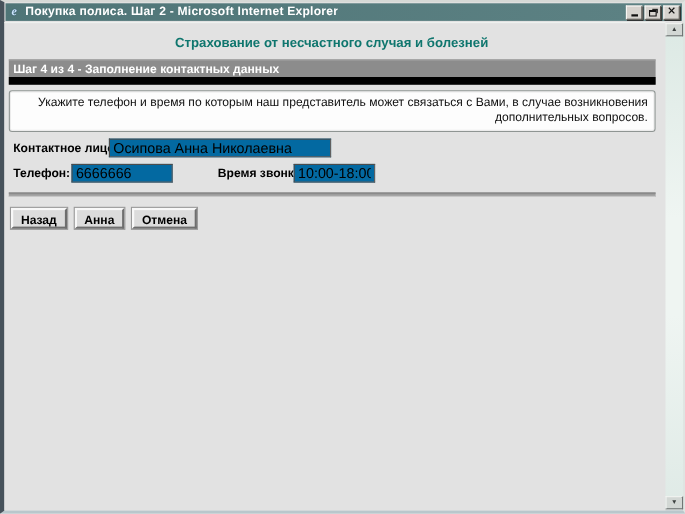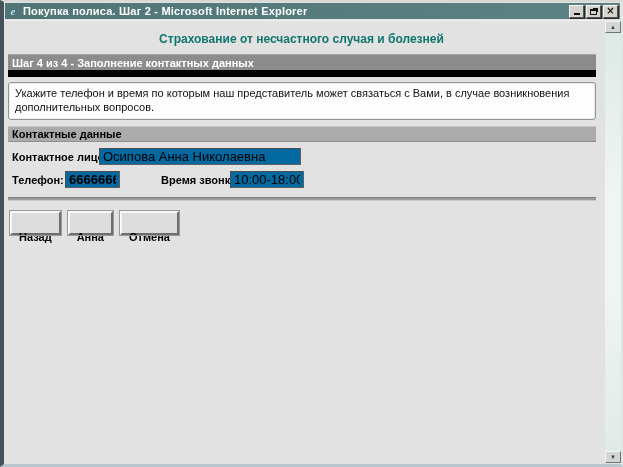--- a/index.html
+++ b/index.html
@@ -75,21 +75,21 @@
     border-top: 1px solid #a3a3a3;
     border-bottom: 7px solid #000000;
   }
   .instruction {
     margin: 5px 9px 0 4px;
     background: #fdfdfd;
     border: 1px solid #8f9593;
     border-radius: 3px;
     box-shadow: inset 0 0 0 1px #ececec;
     padding: 3px 6px 5px 6px;
-    font-size: 11px; color: #111; line-height: 14px;
+    font-size: 11px; color: #111; line-height: 14px; text-align: right;
   }
   .sectionbar {
     margin: 6px 9px 0 4px;
     background: #ababab;
     color: #000; font-size: 11px; font-weight: bold;
     padding: 1px 4px;
     border-top: 1px solid #c2c2c2;
     border-bottom: 1px solid #8f8f8f;
   }
   .field-row {
@@ -104,33 +104,33 @@
   .fld {
     height: 17px;
     background: #0369a1;
     border: 1px solid #606060;
     border-top-color: #4c4c4c; border-left-color: #4c4c4c;
     font-family: "Liberation Sans", sans-serif;
     font-size: 13px; color: #000;
     padding: 1px 3px;
   }
   .fld-contact { width: 202px; }
-  .fld-phone   { width: 55px; font-weight: bold; }
+  .fld-phone   { width: 92px; }
   .fld-time    { width: 74px; }
   .divider {
     margin: 9px 9px 0 4px;
     height: 4px;
     background: #9c9c9c;
     border-top: 1px solid #7e7e7e;
     border-bottom: 1px solid #cacaca;
   }
   .button-row { margin: 10px 9px 0 6px; display: flex; gap: 7px; }
   .btn {
     min-width: 37px; height: 19px;
-    padding: 18px 7px 2px 7px;
+    padding: 4px 7px 2px 7px;
     background: #dcdcdc;
     border: 2px solid;
     border-color: #f8f8f8 #6e6e6e #6e6e6e #f8f8f8;
     outline: 1px solid #9a9a9a;
     font-family: "Liberation Sans", sans-serif;
     font-size: 11px; font-weight: bold; color: #000;
     cursor: default;
   }
   
   .scrollbar {
@@ -169,21 +169,20 @@
   </div>
 
   <div class="content">
 
     <div class="heading">Страхование от несчастного случая и болезней</div>
 
     <div class="stepbar">Шаг 4 из 4 - Заполнение контактных данных</div>
 
     <div class="instruction">Укажите телефон и время по которым наш представитель может связаться с Вами, в случае возникновения дополнительных вопросов.</div>
 
-    <div class="sectionbar">Контактные данные</div>
 
     <div class="field-row">
       <label class="lbl-contact">Контактное лицо:</label>
       <input type="text" class="fld fld-contact" value="Осипова Анна Николаевна" style="">
     </div>
 
     <div class="field-row">
       <label class="lbl-phone">Телефон:</label>
       <input type="text" class="fld fld-phone" value="6666666" style="">
       <label class="lbl-time">Время звонка:</label>

